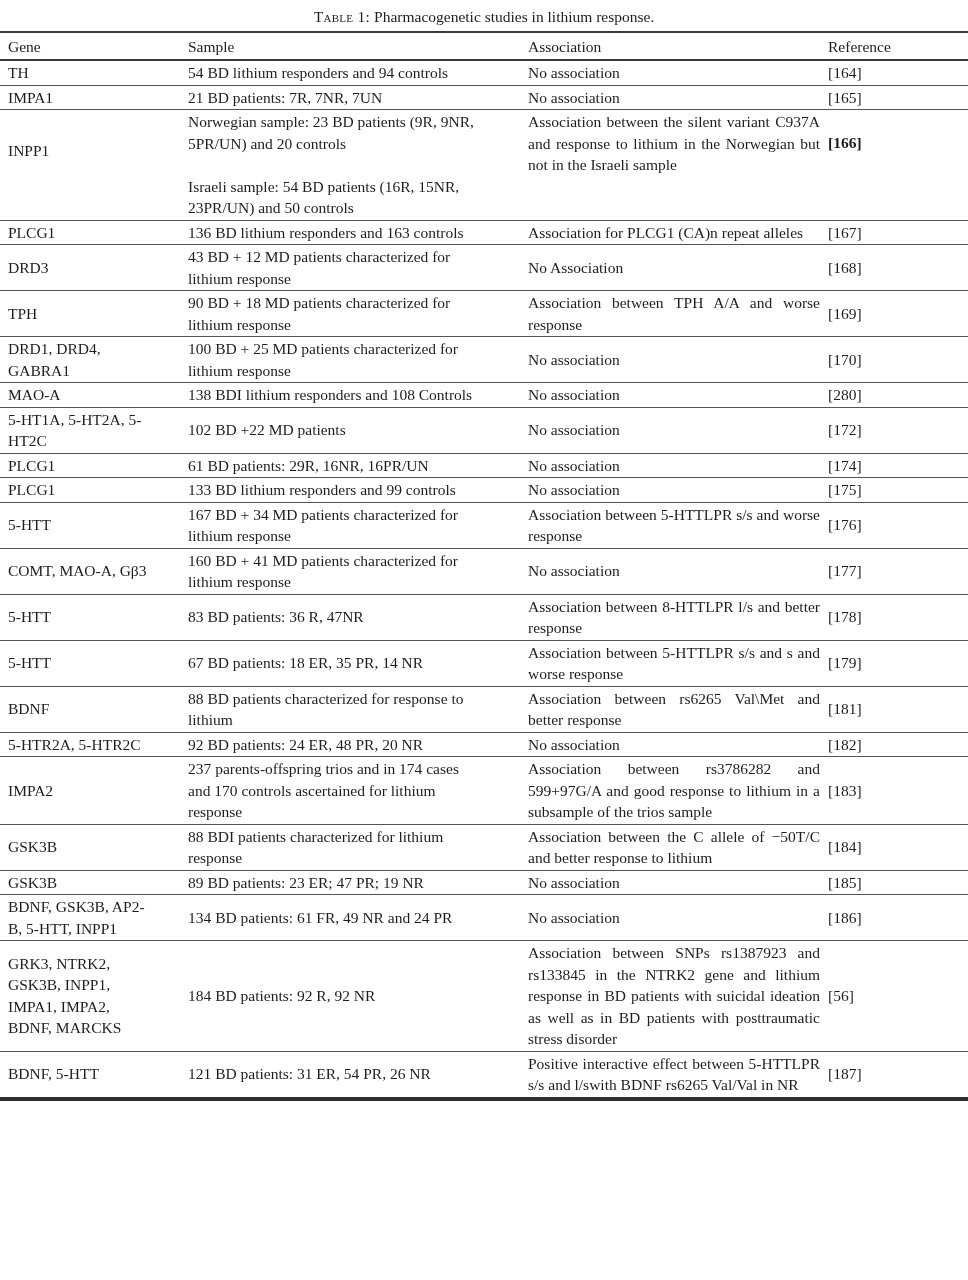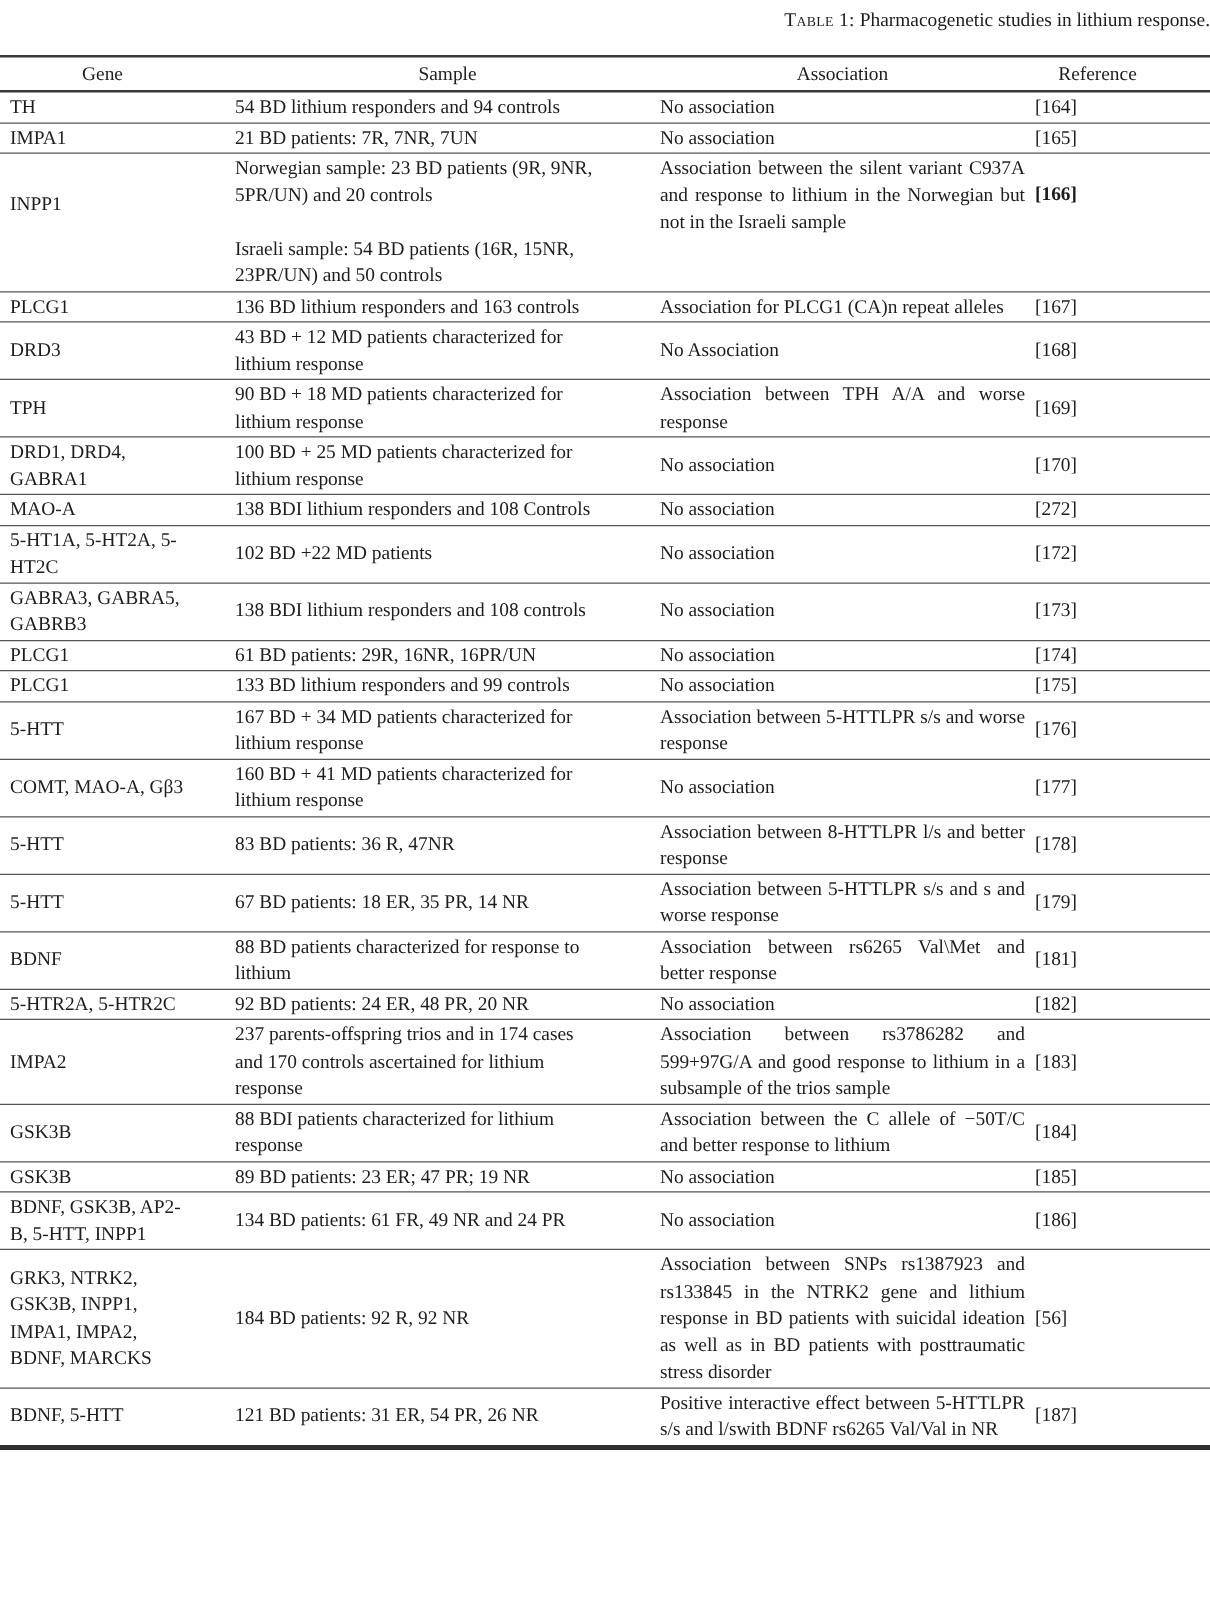--- a/index.html
+++ b/index.html
@@ -7,41 +7,41 @@
     width: 968px;
     height: 1280px;
     margin: 0 auto;
     background: #ffffff;
     color: #1d1d1d;
     font-family: "Liberation Serif", "DejaVu Serif", serif;
     overflow: hidden;
     box-sizing: border-box;
   }
   .caption {
-    text-align: right;
+    text-align: center;
     font-size: 15.5px;
     line-height: 18px;
-    padding: 8px 0 18px 0;
+    padding: 8px 0 5px 0;
   }
   .caption .label { font-variant: small-caps; letter-spacing: 0.3px; }
   table.pg {
     width: 968px;
     border-collapse: collapse;
     table-layout: fixed;
     font-size: 15.5px;
   }
   table.pg { border-bottom: 4px solid #2e2e2e; }
   thead tr {
     border-top: 2px solid #3a3a3a;
     border-bottom: 2px solid #3a3a3a;
   }
   tbody tr { border-top: 1px solid #555555; }
   th {
     font-weight: normal;
-    text-align: center;
+    text-align: left;
     padding: 3px 0 2px 0;
     line-height: 21px;
     font-size: 15.5px;
   }
   td {
     padding: 1px 0;
     line-height: 21.5px;
     vertical-align: middle;
   }
   .c-gene  { width: 188px; }
@@ -131,36 +131,30 @@
     <td class="gene">DRD1, DRD4, GABRA1</td>
     <td class="samp">100 BD + 25 MD patients characterized for lithium response</td>
     <td class="assoc">No association</td>
     <td class="ref">[170]</td>
   </tr>
 
   <tr>
     <td class="gene">MAO-A</td>
     <td class="samp">138 BDI lithium responders and 108 Controls</td>
     <td class="assoc">No association</td>
-    <td class="ref">[272]</td>
+    <td class="ref">[280]</td>
   </tr>
 
   <tr>
     <td class="gene">5-HT1A, 5-HT2A, 5-HT2C</td>
     <td class="samp">102 BD +22 MD patients</td>
     <td class="assoc">No association</td>
     <td class="ref">[172]</td>
   </tr>
 
-  <tr>
-    <td class="gene">GABRA3, GABRA5, GABRB3</td>
-    <td class="samp">138 BDI lithium responders and 108 controls</td>
-    <td class="assoc">No association</td>
-    <td class="ref">[173]</td>
-  </tr>
 
   <tr>
     <td class="gene">PLCG1</td>
     <td class="samp">61 BD patients: 29R, 16NR, 16PR/UN</td>
     <td class="assoc">No association</td>
     <td class="ref">[174]</td>
   </tr>
 
   <tr>
     <td class="gene">PLCG1</td>

